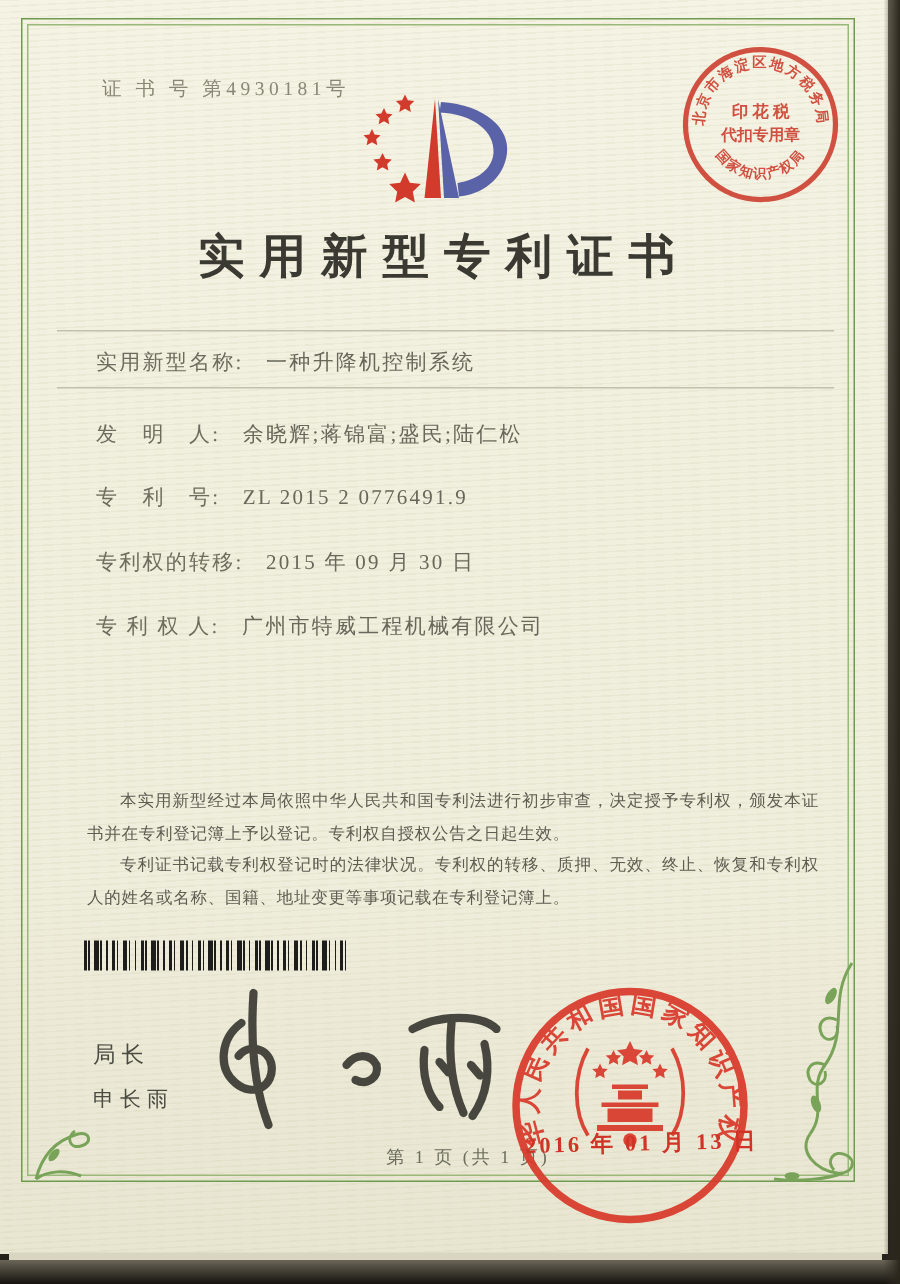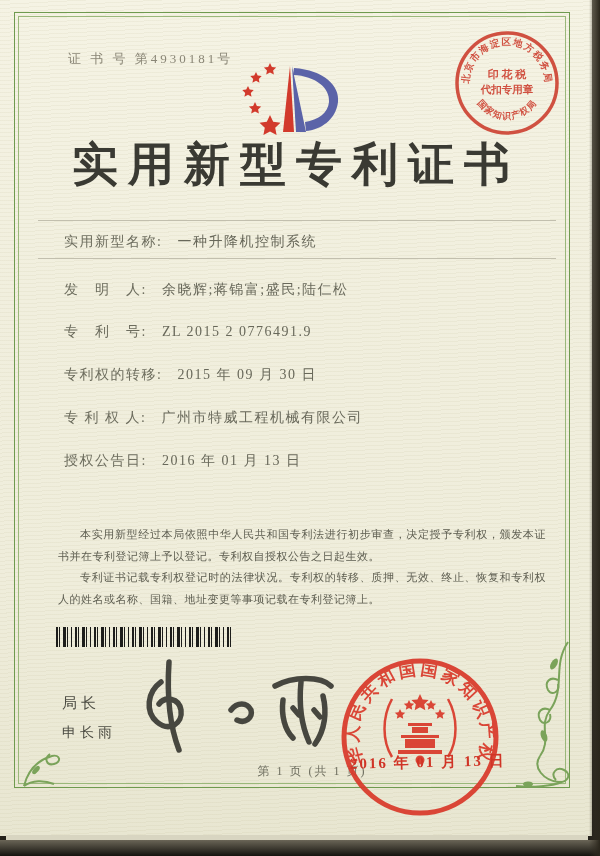--- a/index.html
+++ b/index.html
@@ -9,21 +9,21 @@
     background-image:
       repeating-linear-gradient(177deg, rgba(186,180,142,0.12) 0 1px, rgba(255,255,255,0) 1px 4px),
       linear-gradient(180deg,#f5f3e4 0%,#f1efde 35%,#efeddb 70%,#e8e6d1 100%);
   }
   .under-sheet{position:absolute;left:6px;top:835px;width:582px;height:5px;background:#d8d5c1;}
   .edge-bottom{position:absolute;left:0;top:840px;width:600px;height:16px;background:linear-gradient(180deg,#6a6557,#15130e);}
   .edge-right{position:absolute;right:0;top:0;width:11px;height:856px;background:linear-gradient(90deg,rgba(60,55,40,0),rgba(48,43,32,.55) 55%,#2a261c);}
   .frame-outer{position:absolute;left:14px;top:12px;width:554px;height:774px;border:1.5px solid #6f9a4f;z-index:1;}
   .frame-inner{position:absolute;inset:3px;border:1px solid #9ab87a;}
   .cert-number{position:absolute;left:68px;top:50px;font-size:13px;letter-spacing:3px;color:#8a8676;z-index:2;}
-  .title{position:absolute;left:0;top:134px;width:592px;text-align:center;font-size:46px;font-weight:bold;letter-spacing:10px;color:#3a3a33;z-index:2;}
+  .title{position:absolute;left:0;top:150px;width:592px;text-align:center;font-size:31px;font-weight:bold;letter-spacing:10px;color:#3a3a33;z-index:2;}
   .rule{position:absolute;left:38px;width:518px;height:1px;background:#c2bfae;z-index:2;}
   .rule1{top:220px;} .rule2{top:258px;}
   .field-row{position:absolute;left:64px;font-size:14px;color:#6d6d5e;letter-spacing:1.5px;z-index:2;white-space:nowrap;}
   .field-row .val{margin-left:10px;color:#68685a;}
   .row0{top:233px;} .row1{top:281px;} .row2{top:323px;} .row3{top:366px;} .row4{top:409px;} .row5{top:452px;}
   .paras{position:absolute;left:58px;top:492px;width:488px;font-size:11px;line-height:21.5px;color:#5d5d50;
     text-align:justify;letter-spacing:0.5px;z-index:2;margin-top:32px;}
   .paras p{margin:0;text-indent:2em;}
   .barcode{position:absolute;left:56px;top:627px;width:176px;height:20px;z-index:2;
     background-image:repeating-linear-gradient(90deg,#1d1d1b 0 2px,transparent 2px 3px,#1d1d1b 3px 4px,transparent 4px 7px,#1d1d1b 7px 10px,transparent 10px 11px,#1d1d1b 11px 12px,transparent 12px 15px,#1d1d1b 15px 16px,transparent 16px 19px);}
@@ -99,24 +99,20 @@
     <span class="val">ZL 2015 2 0776491.9</span>
   </div>
   <div class="field-row row3">
     <span>专利权的转移:</span>
     <span class="val">2015 年 09 月 30 日</span>
   </div>
   <div class="field-row row4">
     <span>专 利 权 人:</span>
     <span class="val">广州市特威工程机械有限公司</span>
   </div>
-  <div class="field-row row5">
-    <span>授权公告日:</span>
-    <span class="val">2016 年 01 月 13 日</span>
-  </div>
 
   <div class="paras">
     <p>本实用新型经过本局依照中华人民共和国专利法进行初步审查，决定授予专利权，颁发本证书并在专利登记簿上予以登记。专利权自授权公告之日起生效。</p>
     <p>专利证书记载专利权登记时的法律状况。专利权的转移、质押、无效、终止、恢复和专利权人的姓名或名称、国籍、地址变更等事项记载在专利登记簿上。</p>
   </div>
 
   <div class="barcode"></div>
 
   <div class="sig-title">局长</div>
   <div class="sig-name">申长雨</div>

